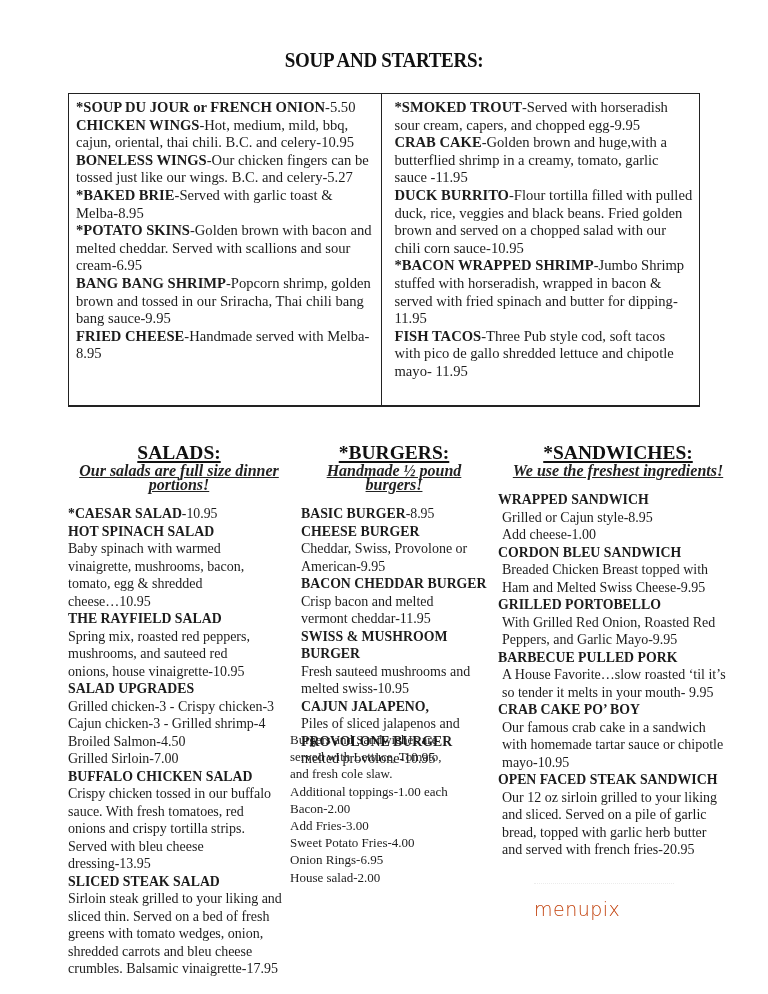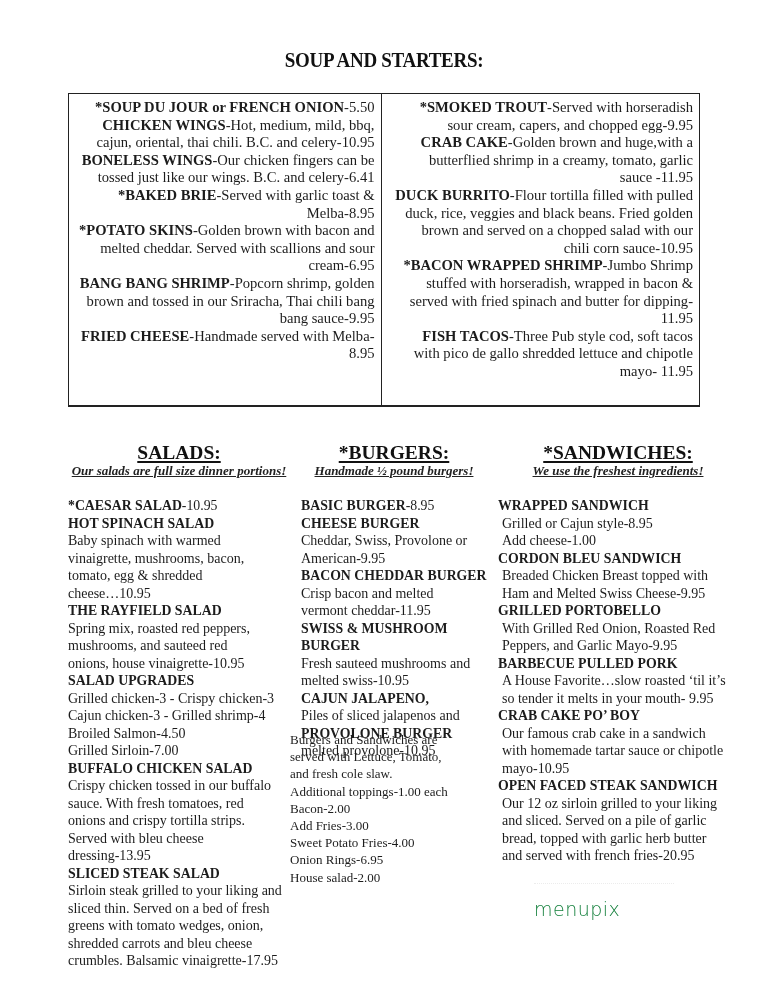--- a/index.html
+++ b/index.html
@@ -9,63 +9,63 @@
   }
   .page-title {
     position: absolute; left: 0; width: 768px; top: 50px; text-align: center;
     font-family: "Liberation Serif", serif; font-weight: bold; font-size: 19px; letter-spacing: -0.3px; color: #111;
     transform: scaleY(1.08);
   }
   .starter-box {
     position: absolute; left: 68px; top: 93px; width: 632px; height: 314px;
     border: 1.5px solid #222; border-bottom-width: 2px; box-sizing: border-box; display: flex;
   }
-  .starter-col { box-sizing: border-box; padding: 5px 6px 0 7px; font-size: 13.4px; line-height: 17.6px; text-align: right; }
+  .starter-col { box-sizing: border-box; padding: 5px 6px 0 7px; font-size: 13.4px; line-height: 17.6px; }
   .starter-col.left { width: 316px; border-right: 1.5px solid #222; }
   .starter-col.right { width: 314px; padding-left: 6px; margin-left: 7px; }
   .item-name { font-weight: bold; }
   .item-desc { font-weight: normal; }
   .txt { font-family: "Liberation Serif", serif; font-size: 14.6px; }
   .section { position: absolute; top: 442px; font-family: "Liberation Serif", serif; }
   .section-head {
     text-align: center; font-weight: bold; font-size: 19.5px; text-decoration: underline; line-height: 22px;
     text-underline-offset: 2px; text-decoration-thickness: 1.5px; color: #111;
   }
   .section-tag {
-    text-align: center; font-style: italic; font-weight: bold; font-size: 13px; text-decoration: underline;
-    line-height: 14px; margin-bottom: 19px; color: #222;
+    text-align: center; font-style: italic; font-weight: bold; font-size: 16px; text-decoration: underline;
+    line-height: 14px; margin-bottom: 13px; color: #222;
   }
   .menu-line { font-size: 14px; line-height: 17.5px; white-space: nowrap; }
   .menu-line.hd { font-weight: bold; font-size: 13.8px; }
   .menu-line .price { font-weight: normal; }
   .salads { left: 68px; width: 222px; }
   .burgers { left: 301px; width: 186px; }
   .sandwiches { left: 498px; width: 240px; }
   .sand-desc { padding-left: 4px; }
   .extras {
     position: absolute; left: 290px; width: 210px; top: 731px; text-align: left;
     font-family: "Liberation Serif", serif; font-size: 13px; line-height: 17.2px; color: #1c1c1c;
   }
   .watermark {
     position: absolute; left: 534px; top: 898px; font-family: "DejaVu Sans", sans-serif; font-size: 19px;
-    color: #15803d; letter-spacing: 0.5px; font-weight: 200;
+    color: #c2410c; letter-spacing: 0.5px; font-weight: 200;
   }
   .watermark-line { position: absolute; left: 534px; top: 883px; width: 140px; height: 4px;
     border-top: 1px dotted #ececec; }
 </style>
 </head>
 <body>
 
 <div class="page-title">SOUP AND STARTERS:</div>
 
 <div class="starter-box">
   <div class="starter-col left">
     <div class="txt"><span class="item-name">*SOUP DU JOUR or FRENCH ONION</span><span class="item-desc">-5.50</span></div>
     <div class="txt"><span class="item-name">CHICKEN WINGS</span><span class="item-desc">-Hot, medium, mild, bbq, cajun, oriental, thai chili. B.C. and celery-10.95</span></div>
-    <div class="txt"><span class="item-name">BONELESS WINGS</span><span class="item-desc">-Our chicken fingers can be tossed just like our wings. B.C. and celery-6.41</span></div>
+    <div class="txt"><span class="item-name">BONELESS WINGS</span><span class="item-desc">-Our chicken fingers can be tossed just like our wings. B.C. and celery-5.27</span></div>
     <div class="txt"><span class="item-name">*BAKED BRIE</span><span class="item-desc">-Served with garlic toast &amp; Melba-8.95</span></div>
     <div class="txt"><span class="item-name">*POTATO SKINS</span><span class="item-desc">-Golden brown with bacon and melted cheddar.  Served with scallions and sour cream-6.95</span></div>
     <div class="txt"><span class="item-name">BANG BANG SHRIMP</span><span class="item-desc">-Popcorn shrimp, golden brown and tossed in our Sriracha, Thai chili bang bang sauce-9.95</span></div>
     <div class="txt"><span class="item-name">FRIED CHEESE</span><span class="item-desc">-Handmade served with Melba-8.95</span></div>
   </div>
   <div class="starter-col right">
     <div class="txt"><span class="item-name">*SMOKED TROUT</span><span class="item-desc">-Served with horseradish sour cream, capers, and chopped egg-9.95</span></div>
     <div class="txt"><span class="item-name">CRAB CAKE</span><span class="item-desc">-Golden brown and huge,with a butterflied shrimp in a creamy, tomato, garlic sauce -11.95</span></div>
     <div class="txt"><span class="item-name">DUCK BURRITO</span><span class="item-desc">-Flour tortilla filled with pulled duck, rice, veggies and black beans. Fried golden brown and served on a chopped salad with our chili corn sauce-10.95</span></div>
     <div class="txt"><span class="item-name">*BACON WRAPPED SHRIMP</span><span class="item-desc">-Jumbo Shrimp stuffed with horseradish, wrapped in bacon &amp; served with fried spinach and butter for dipping-11.95</span></div>

